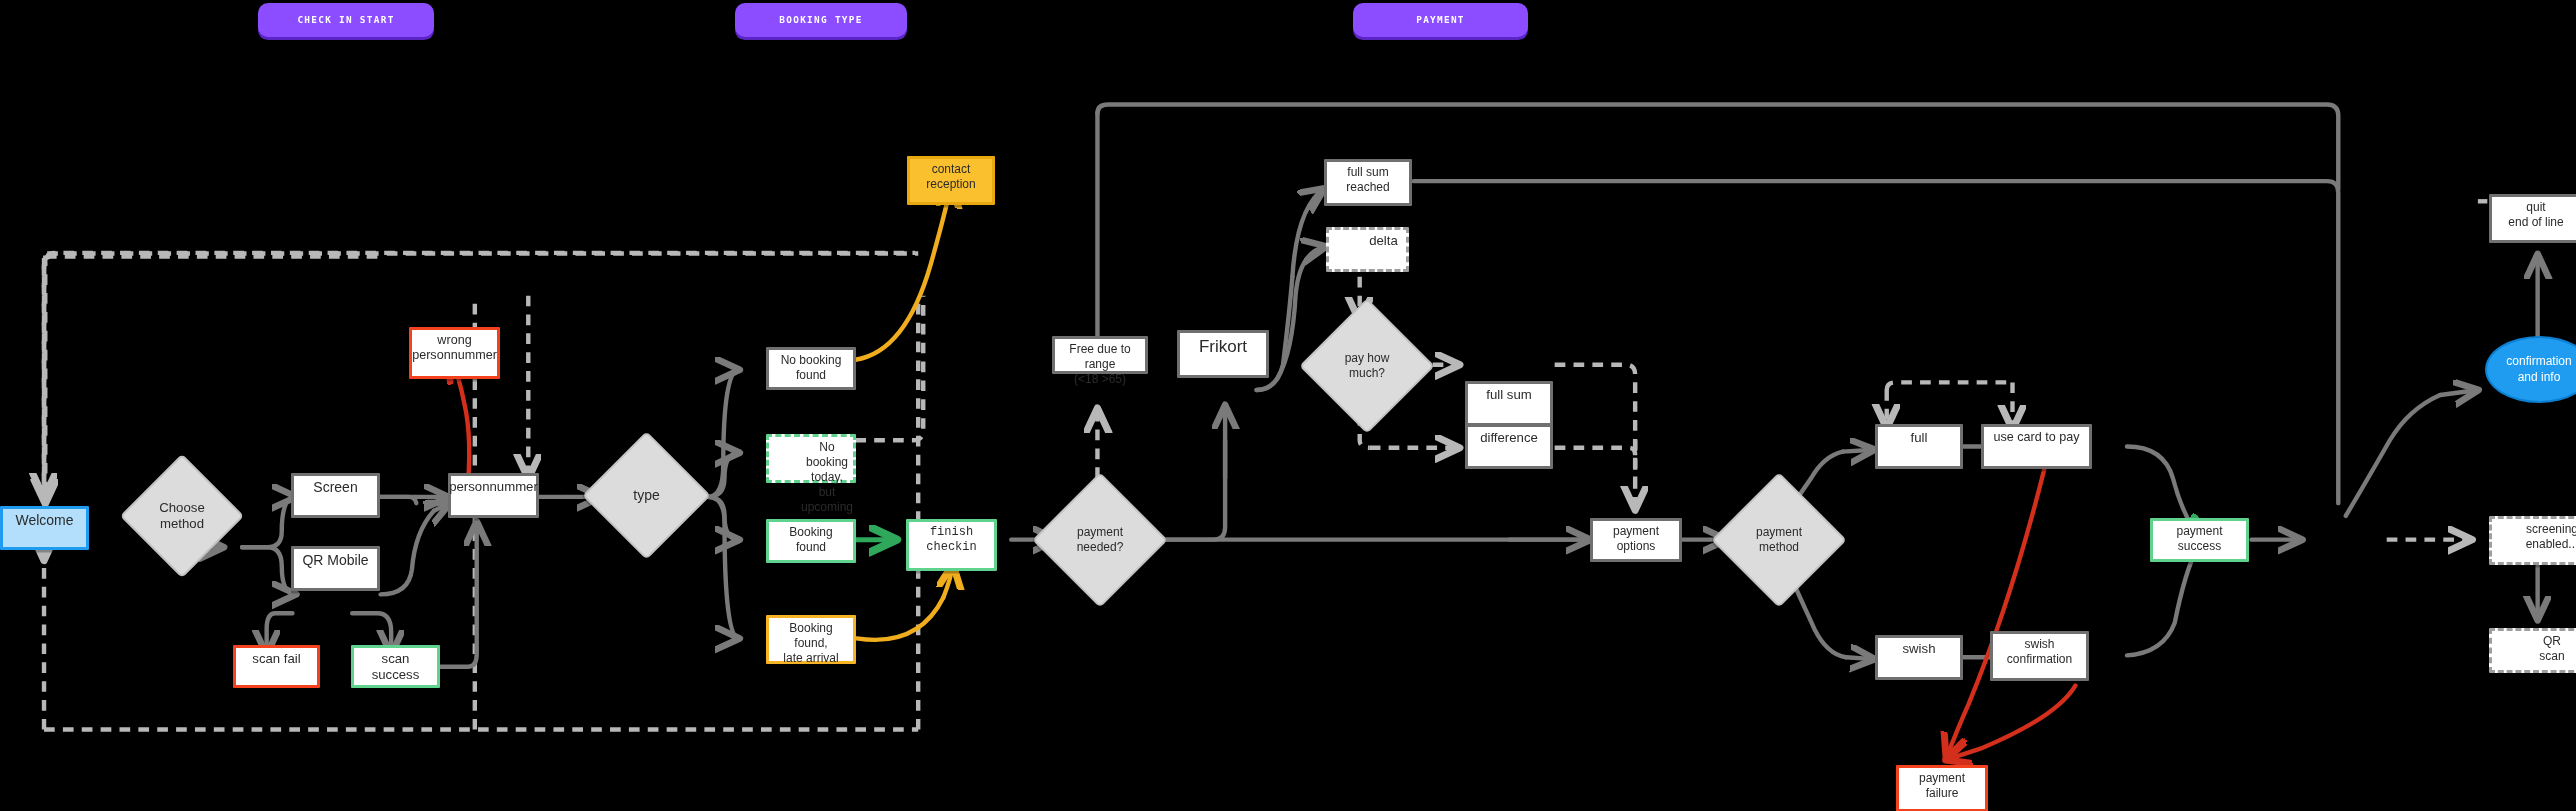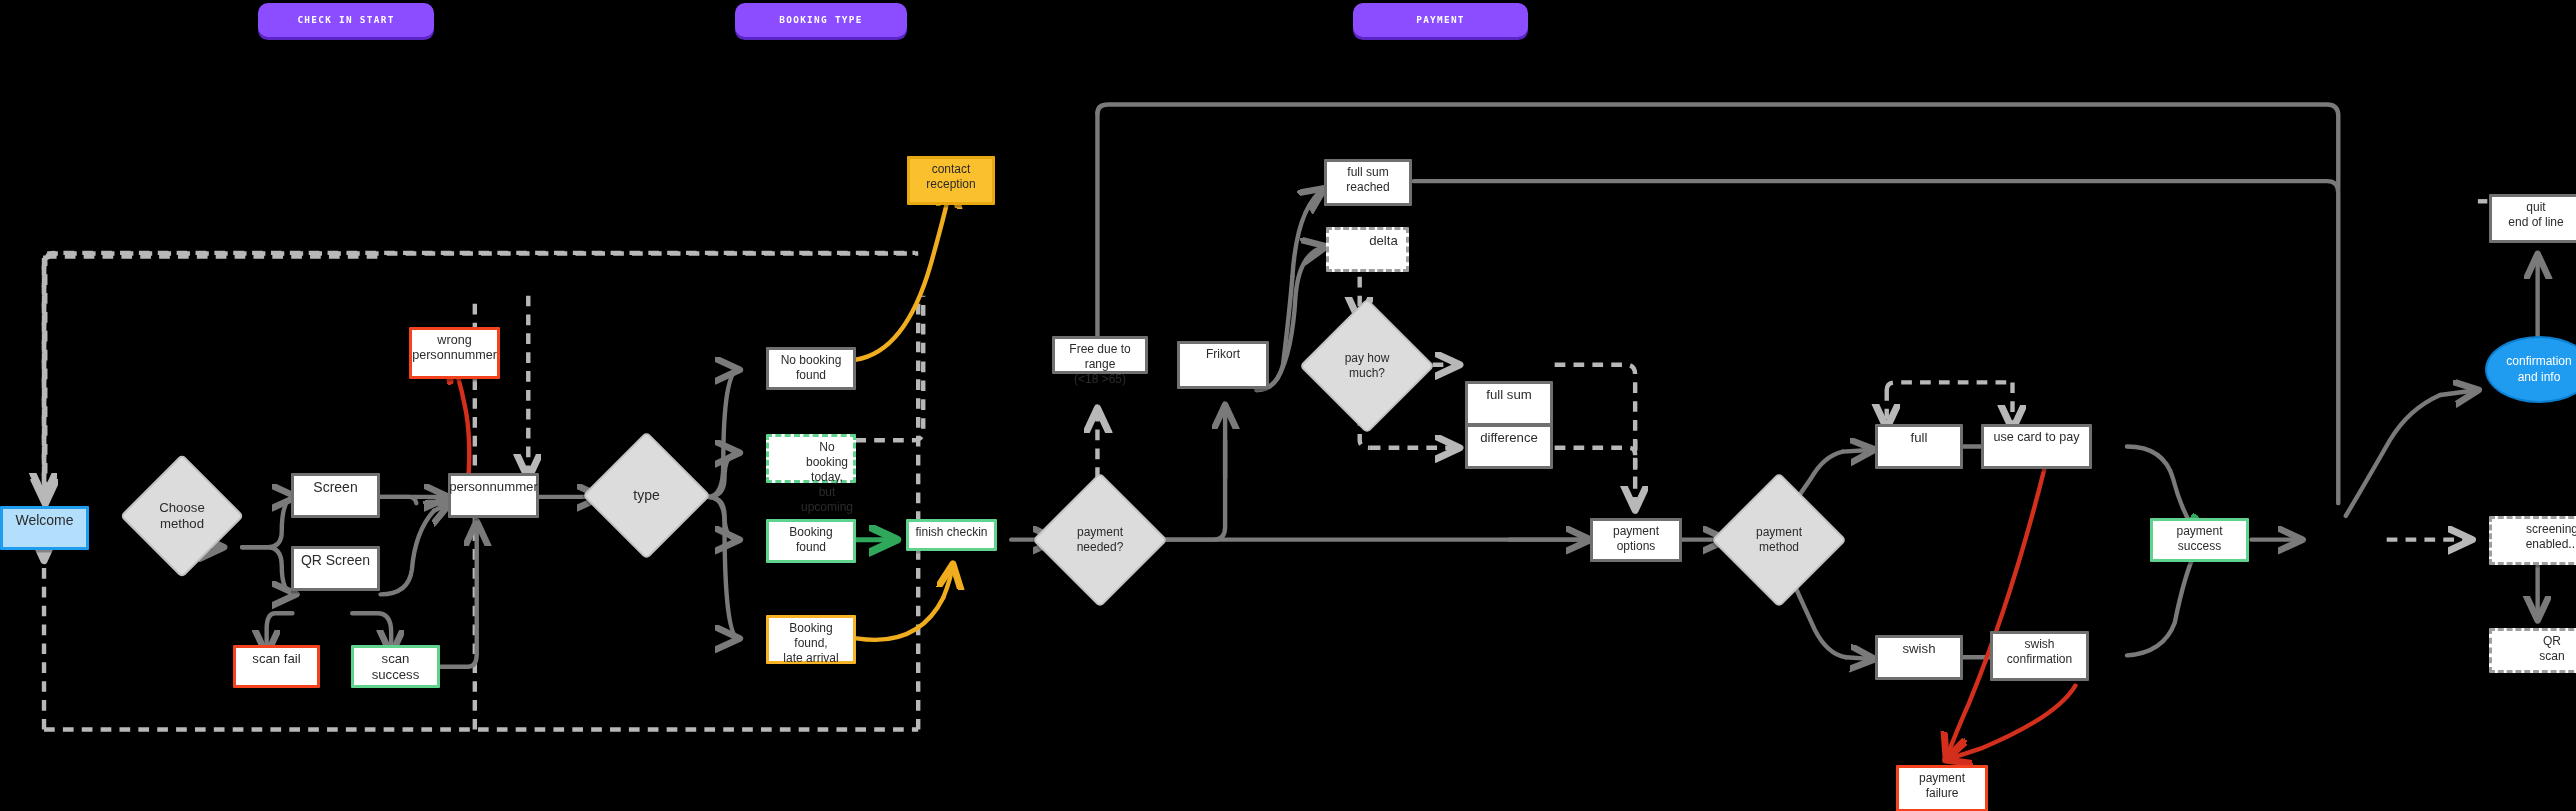--- a/index.html
+++ b/index.html
@@ -202,21 +202,21 @@
   <div class="diamond" style="left:138px;top:472px;width:88px;height:88px;">
     <div class="dshape"></div>
     <div class="dlabel" style="font-size:13.2px;">Choose<br>method</div>
   </div>
 
   <div class="node rect" style="left:291px;top:473px;width:89px;height:45px;font-size:14px;">
     <span>Screen</span>
   </div>
 
   <div class="node rect" style="left:291px;top:546px;width:89px;height:45px;font-size:14px;">
-    <span>QR Screen</span>
+    <span>QR Mobile</span>
   </div>
 
   <div class="node rect red" style="left:233px;top:645px;width:87px;height:43px;font-size:13.2px;">
     <span>scan fail</span>
   </div>
 
   <div class="node rect green" style="left:351px;top:645px;width:89px;height:43px;font-size:13.2px;">
     <span>scan success</span>
   </div>
 
@@ -246,34 +246,34 @@
   </div>
 
   <div class="node rect orange" style="left:766px;top:615px;width:90px;height:49px;font-size:12px;">
     <span>Booking found,<br>late arrival</span>
   </div>
 
   <div class="node rect amberfill" style="left:907px;top:156px;width:88px;height:49px;font-size:12px;">
     <span>contact reception</span>
   </div>
 
-  <div class="node rect green" style="left:906px;top:519px;width:91px;height:32px;font-size:12px;">
+  <div class="node rect green" style="left:906px;top:519px;width:91px;height:52px;font-size:12px;font-family:Liberation Mono, monospace;">
     <span>finish checkin</span>
   </div>
 
   <div class="diamond" style="left:1052px;top:492px;width:96px;height:96px;">
     <div class="dshape"></div>
     <div class="dlabel" style="font-size:12px;">payment<br>needed?</div>
   </div>
 
   <div class="node rect" style="left:1052px;top:336px;width:96px;height:38px;font-size:12px;">
     <span>Free due to range<br>(&lt;18 &gt;65)</span>
   </div>
 
-  <div class="node rect" style="left:1177px;top:341px;width:92px;height:48px;font-size:12px;">
+  <div class="node rect" style="left:1177px;top:330px;width:92px;height:48px;font-size:17px;">
     <span>Frikort</span>
   </div>
 
   <div class="node rect" style="left:1324px;top:159px;width:88px;height:47px;font-size:12px;">
     <span>full sum reached</span>
   </div>
 
   <div class="node rect dashed grey" style="left:1326px;top:227px;width:83px;height:45px;font-size:13.2px;">
     <span>delta</span>
   </div>

